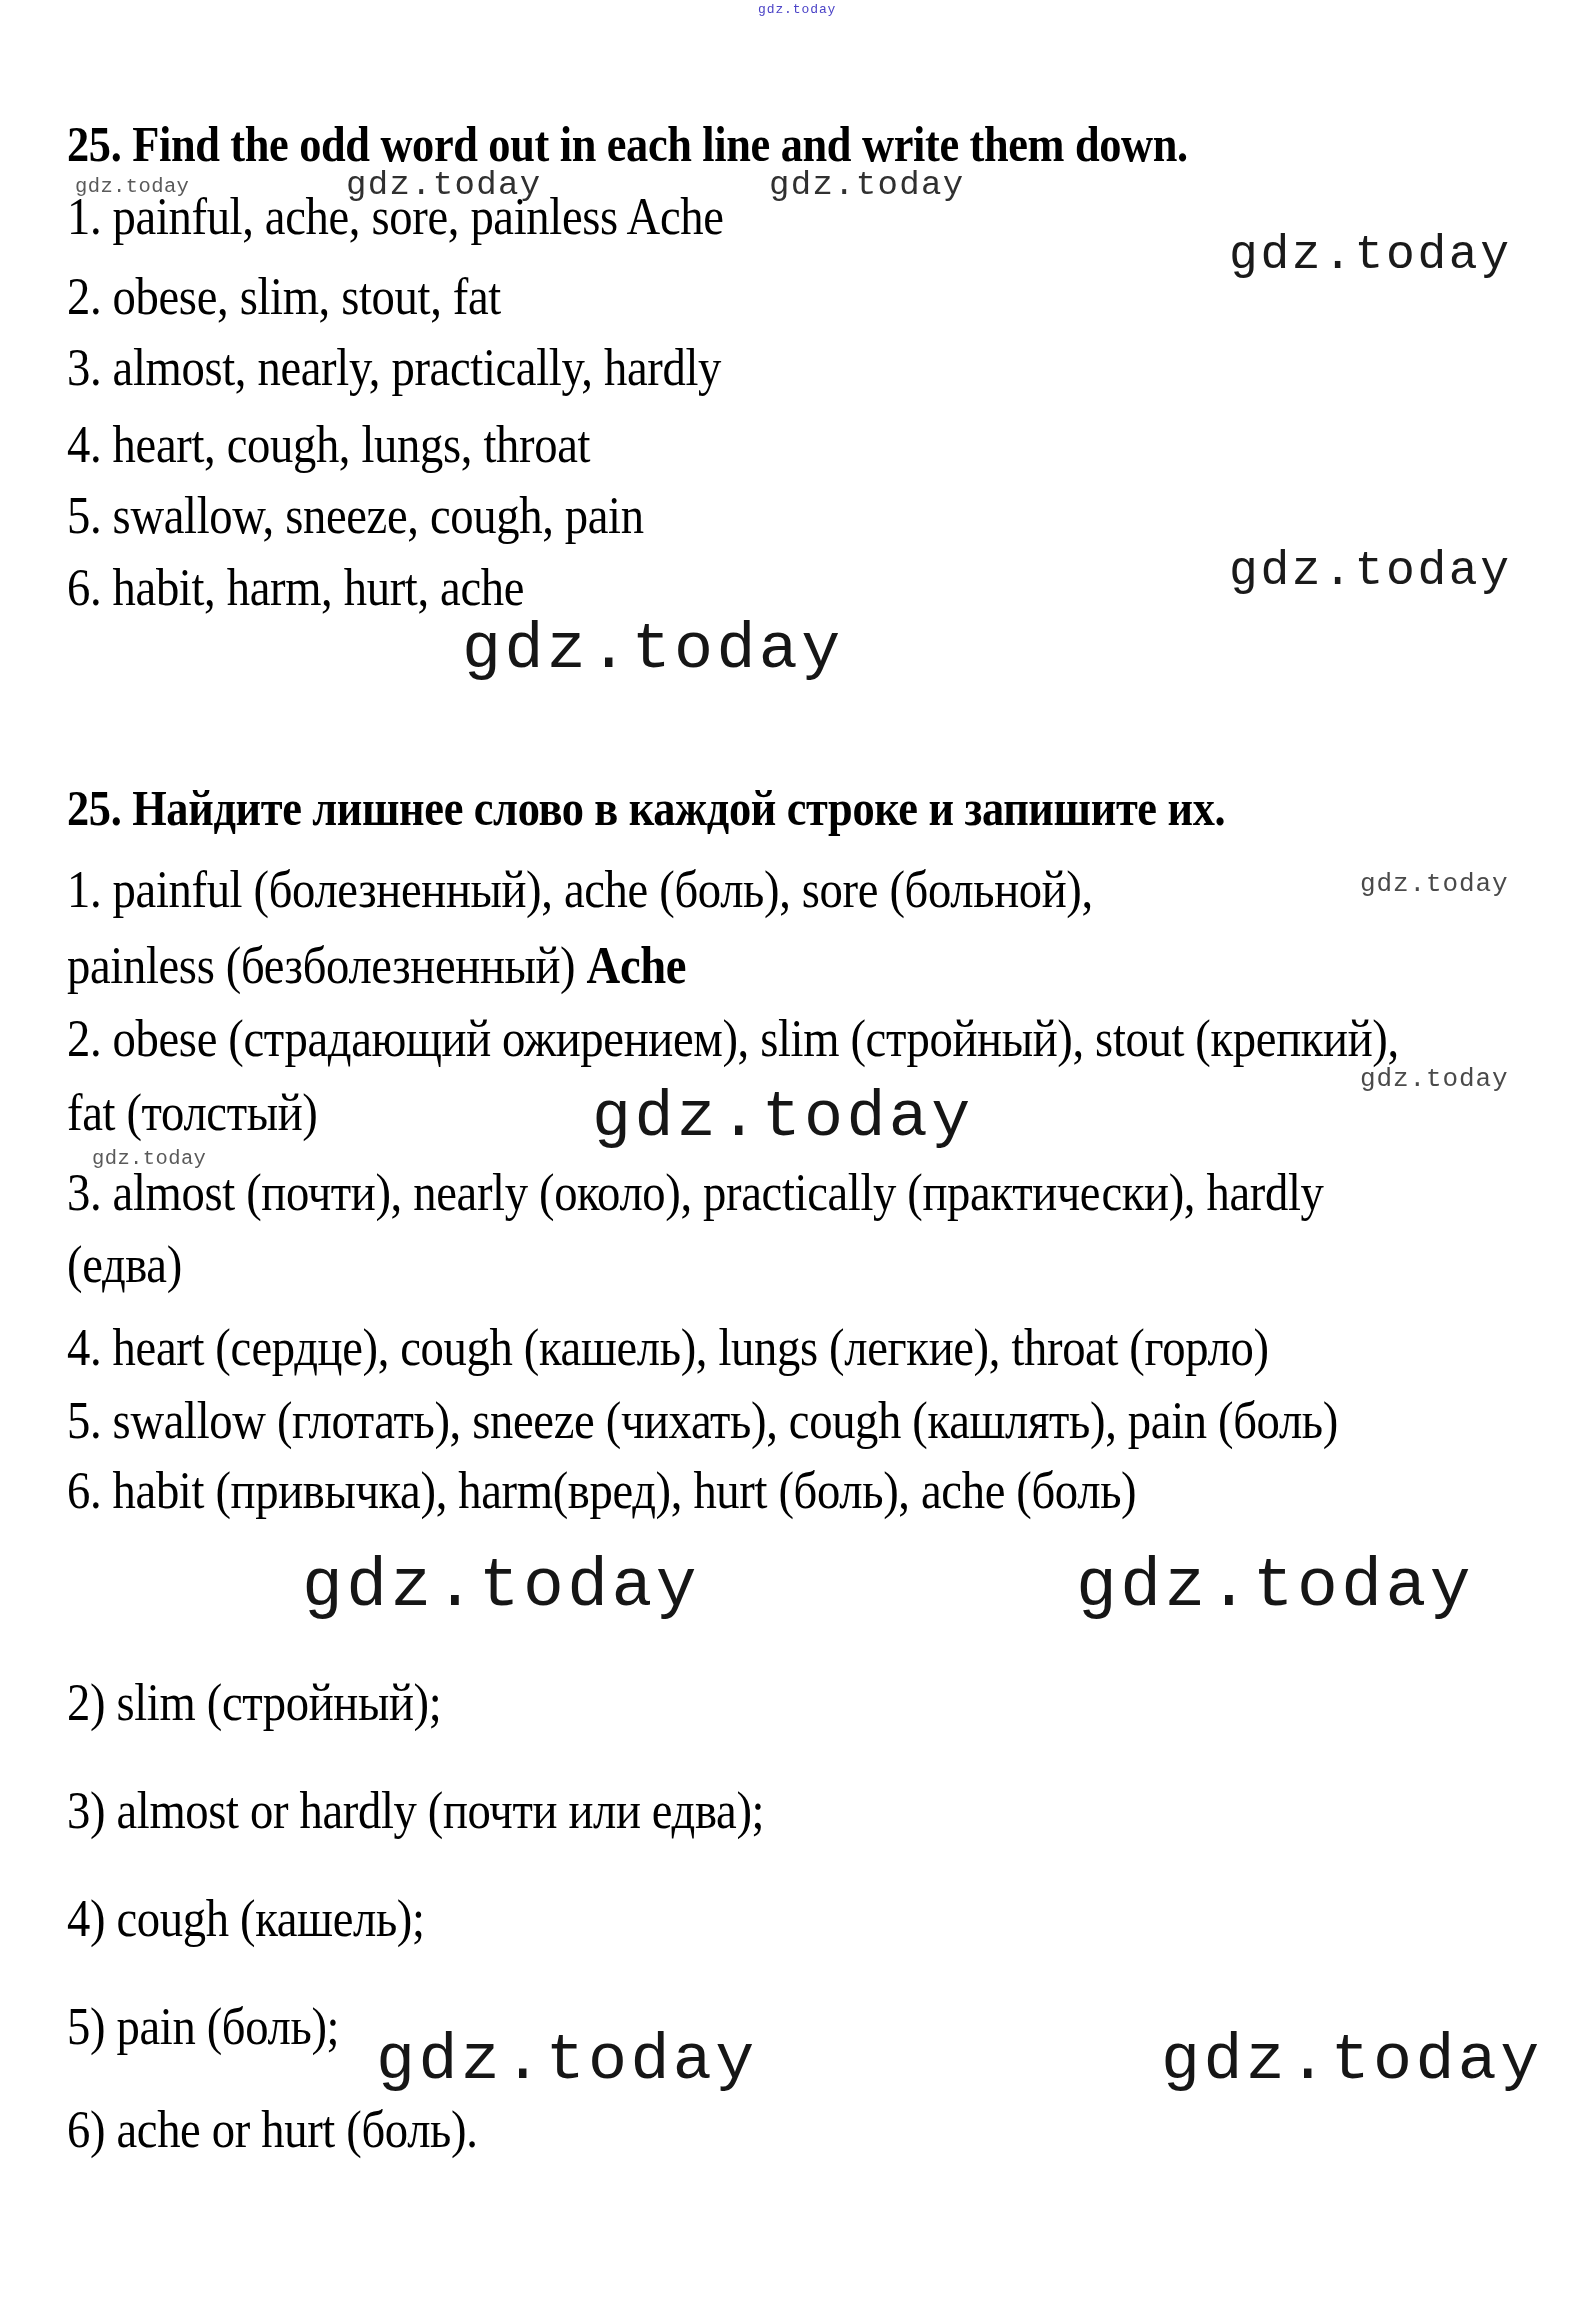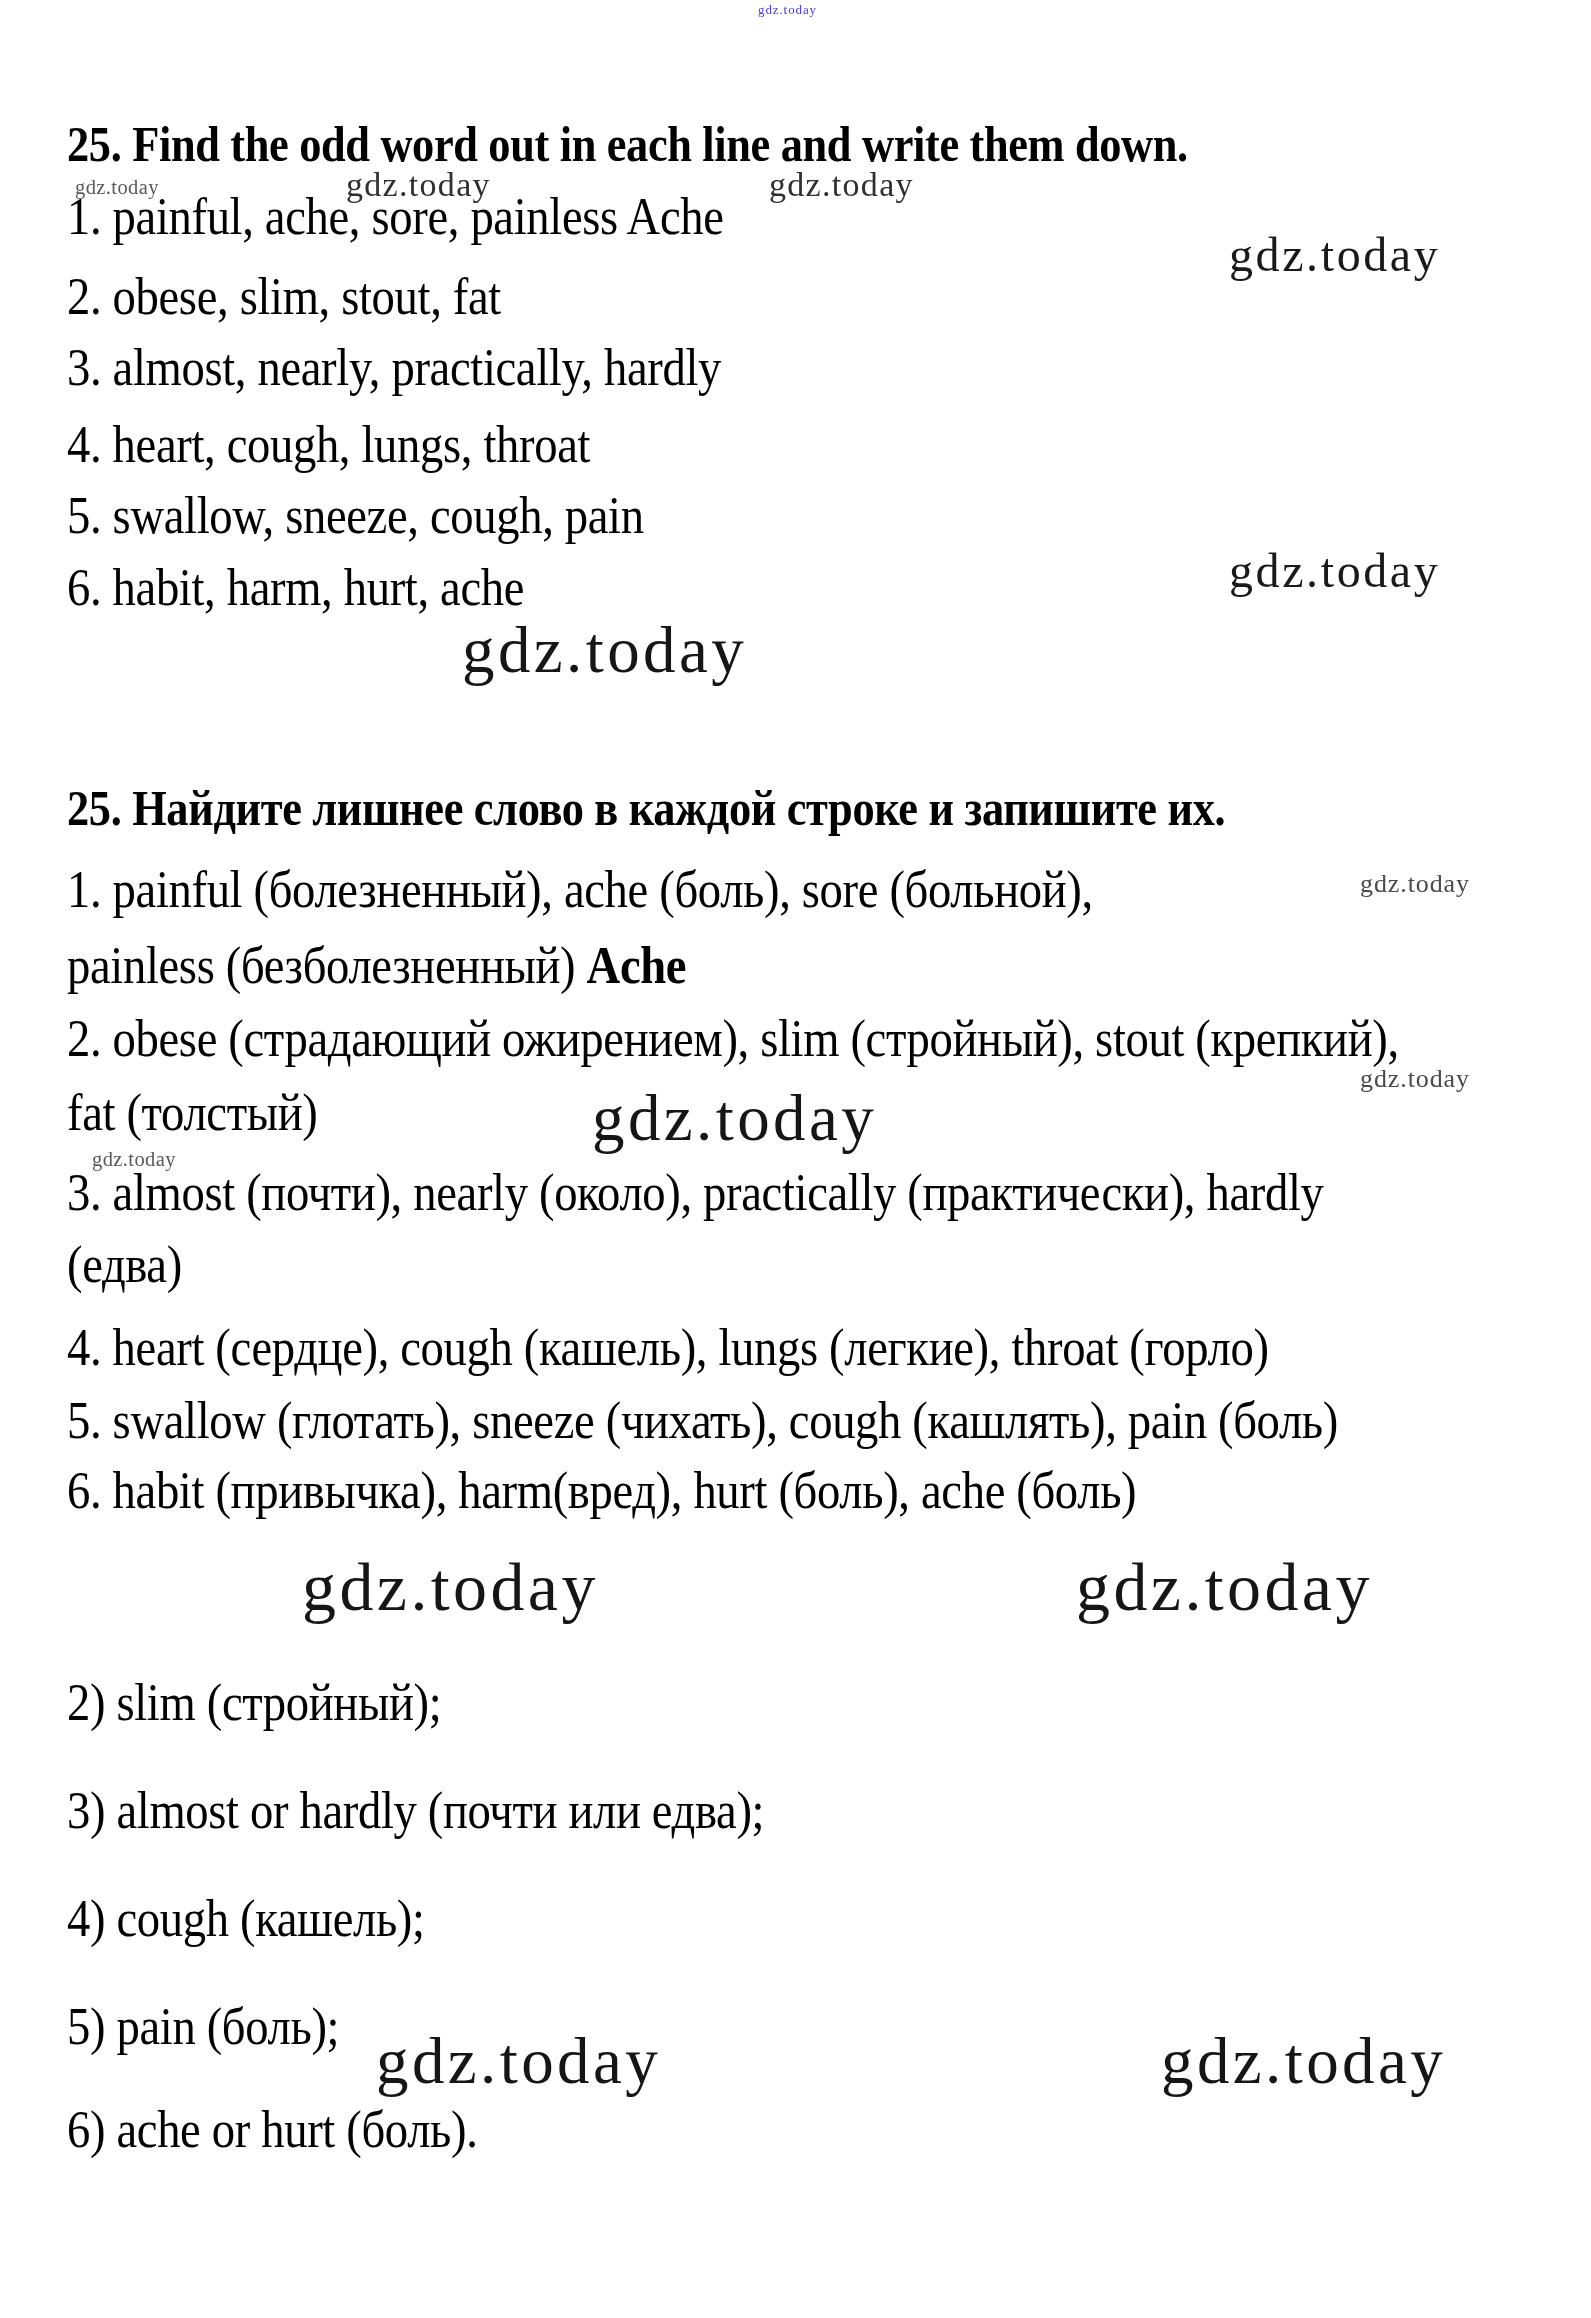--- a/index.html
+++ b/index.html
@@ -36,21 +36,21 @@
     white-space: nowrap;
     transform: scaleX(0.87);
     transform-origin: 0 0;
     line-height: 1.1;
     margin: 0;
   }
   .tline b { font-weight: bold; }
   
   .wm {
     position: absolute;
-    font-family: Liberation Serif, serif;
+    font-family: Liberation Mono, monospace;
     white-space: nowrap;
     line-height: 1;
     user-select: none;
     text-align: center;
   }
   .wm-tiny   { font-size: 13px; color: #4b43c7; letter-spacing: 0.9px; }
   .wm-sm     { font-size: 20.5px; color: #5a5a5a; letter-spacing: 0.4px; }
   .wm-sm2    { font-size: 26px; color: #4a4a4a; letter-spacing: 0.9px; }
   .wm-md     { font-size: 34px; color: #303030; letter-spacing: 1.3px; }
   .wm-lg     { font-size: 48px; color: #1a1a1a; letter-spacing: 2.6px; }

